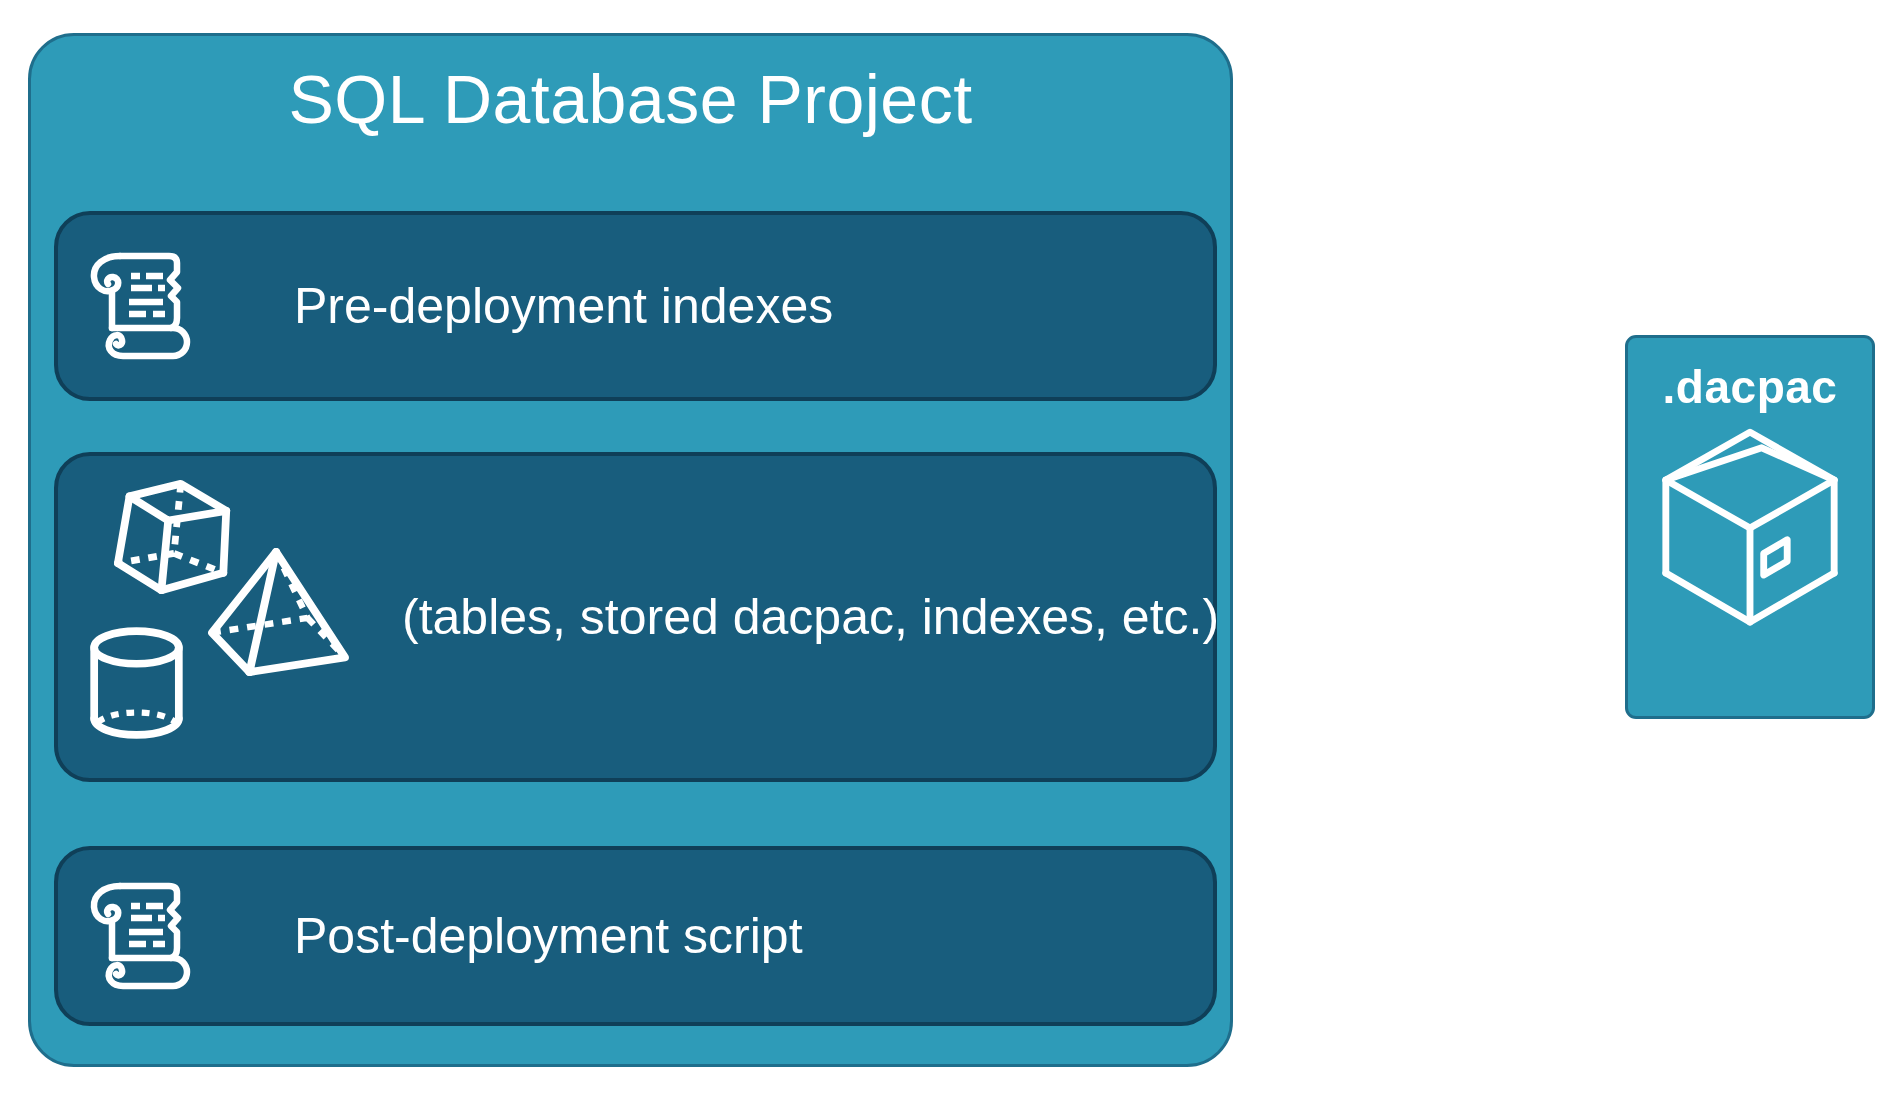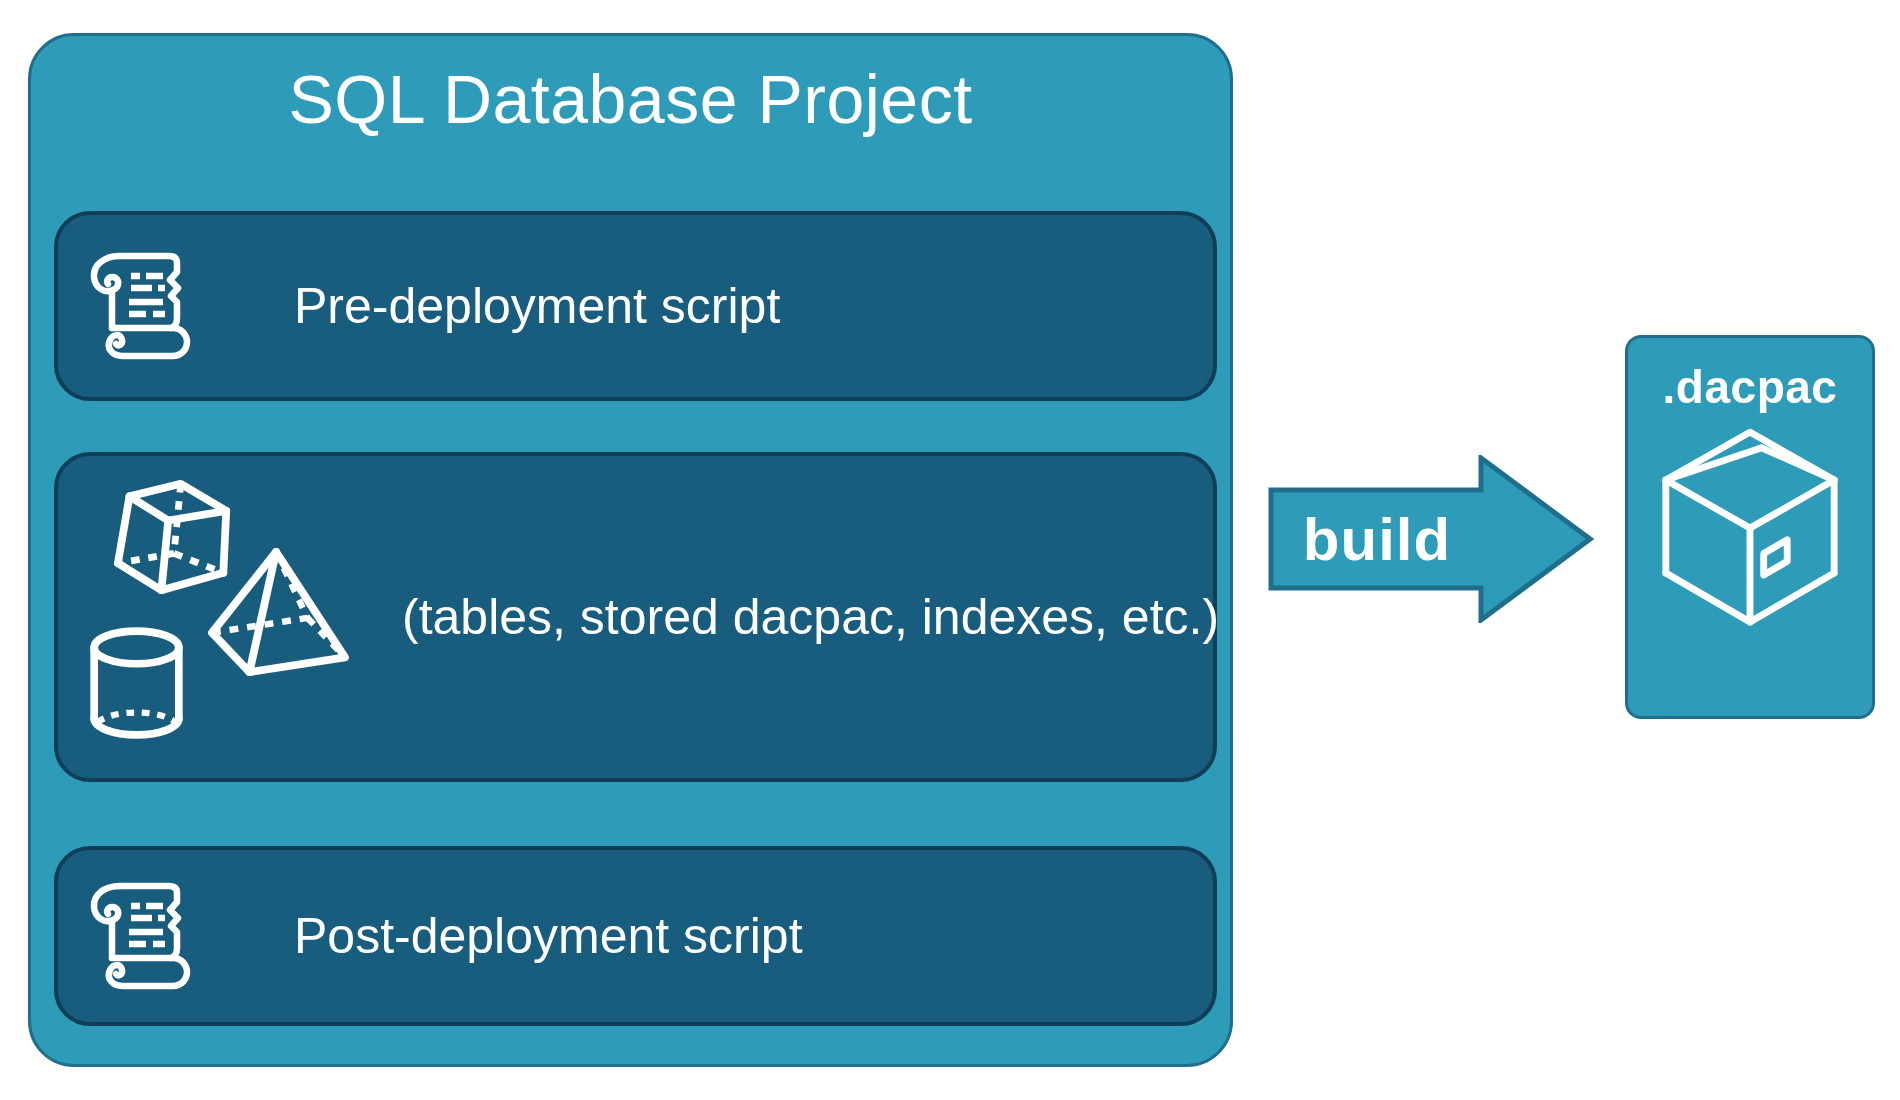--- a/index.html
+++ b/index.html
@@ -71,21 +71,21 @@
     position:absolute;left:0px;top:34px;width:218px;height:100px;
     display:flex;align-items:center;justify-content:center;
     color:var(--text);font-size:60px;font-weight:700;letter-spacing:1px;
   }
 
   
   .dacpac-card{
     position:absolute;left:1625px;top:335px;width:250px;height:384px;
     background:var(--teal);
     border:3px solid var(--teal-border);
-    border-radius:16px;
+    border-radius:11px;
     display:flex;flex-direction:column;align-items:center;
   }
   .dacpac-label{
     margin-top:22px;
     color:var(--text);font-size:46px;font-weight:700;letter-spacing:0.5px;
   }
   .package-wrap{margin-top:10px;width:184px;height:212px;}
 
   svg .ln{fill:none;stroke:#FFFFFF;stroke-linejoin:round;stroke-linecap:round;}
   svg .sq{fill:none;stroke:#FFFFFF;stroke-linejoin:miter;stroke-linecap:butt;}
@@ -101,21 +101,21 @@
     <div class="panel panel-pre">
       <span class="scroll-wrap">
         <svg width="114" height="112" viewBox="0 0 114 112">
           <path class="ln" stroke-width="6.5" d="M35 6 C19 6 8 15 9 27 C10 38 20 44 28 40 C35 37 35 28 28 27 C23 26.5 21 31 23 34"></path>
           <path class="ln" stroke-width="6.5" d="M27 43 L27 78"></path>
           <path class="ln" stroke-width="6.5" d="M35 6 L84 6 Q92 6 92 13 L92 22 L85 30 L93 38 L86 46 L92 52 L92 68 Q92 76 86 78"></path>
           <path class="ln" stroke-width="6.5" d="M27 78 L88 78 A14 14 0 0 1 88 106 L38 106 C27 106 21 98 25 90 C28 84 36 83 37 90 C38 95 33 97 31 94"></path>
           <path class="sq" stroke-width="6.5" d="M46 26 h9 M61 26 h17 M46 38 h21 M73 38 h7 M44 52 h34 M44 64 h17 M68 64 h12"></path>
         </svg>
       </span>
-      <div class="panel-label">Pre-deployment script</div>
+      <div class="panel-label">Pre-deployment indexes</div>
     </div>
 
     <div class="panel panel-objects">
       <span class="obj-icon obj-cube">
         <svg width="120" height="118" viewBox="0 0 124 122">
           <path class="ln" stroke-width="8" d="M16 19 L69 6 L116 34 L56 44 Z"></path>
           <path class="ln" stroke-width="8" d="M16 19 L4 88 M56 44 L49 116 M116 34 L113 98"></path>
           <path class="ln" stroke-width="8" d="M4 88 L49 116 L113 98"></path>
           <path class="sq" stroke-width="7" stroke-dasharray="9 9" d="M69 6 L62 78 M62 78 L4 88 M62 78 L113 98"></path>
         </svg>
@@ -147,26 +147,20 @@
           <path class="ln" stroke-width="6.5" d="M27 43 L27 78"></path>
           <path class="ln" stroke-width="6.5" d="M35 6 L84 6 Q92 6 92 13 L92 22 L85 30 L93 38 L86 46 L92 52 L92 68 Q92 76 86 78"></path>
           <path class="ln" stroke-width="6.5" d="M27 78 L88 78 A14 14 0 0 1 88 106 L38 106 C27 106 21 98 25 90 C28 84 36 83 37 90 C38 95 33 97 31 94"></path>
           <path class="sq" stroke-width="6.5" d="M46 26 h9 M61 26 h17 M46 38 h21 M73 38 h7 M44 52 h34 M44 64 h17 M68 64 h12"></path>
         </svg>
       </span>
       <div class="panel-label">Post-deployment script</div>
     </div>
   </div>
 
-  <div class="build-arrow">
-    <svg width="326" height="168" viewBox="0 0 326 168">
-      <path d="M3 35 L213 35 L213 3 L322 84 L213 165 L213 133 L3 133 Z" fill="#2E9BB8" stroke="#1F6E8C" stroke-width="5" stroke-linejoin="miter"></path>
-    </svg>
-    <div class="build-label">build</div>
-  </div>
 
   <div class="dacpac-card">
     <div class="dacpac-label">.dacpac</div>
     <span class="package-wrap">
       <svg width="184" height="212" viewBox="0 0 188 216">
         <path class="ln" stroke-width="7" d="M94 8 L180 57 L94 106 L8 57 Z"></path>
         <path class="ln" stroke-width="7" d="M8 57 L106 24 L180 57"></path>
         <path class="ln" stroke-width="7" d="M8 57 L8 152 M94 106 L94 202 M180 57 L180 152"></path>
         <path class="ln" stroke-width="7" d="M8 152 L94 202 L180 152"></path>
         <path class="ln" stroke-width="7" d="M108 132 l24 -14 l0 22 l-24 14 Z"></path>

